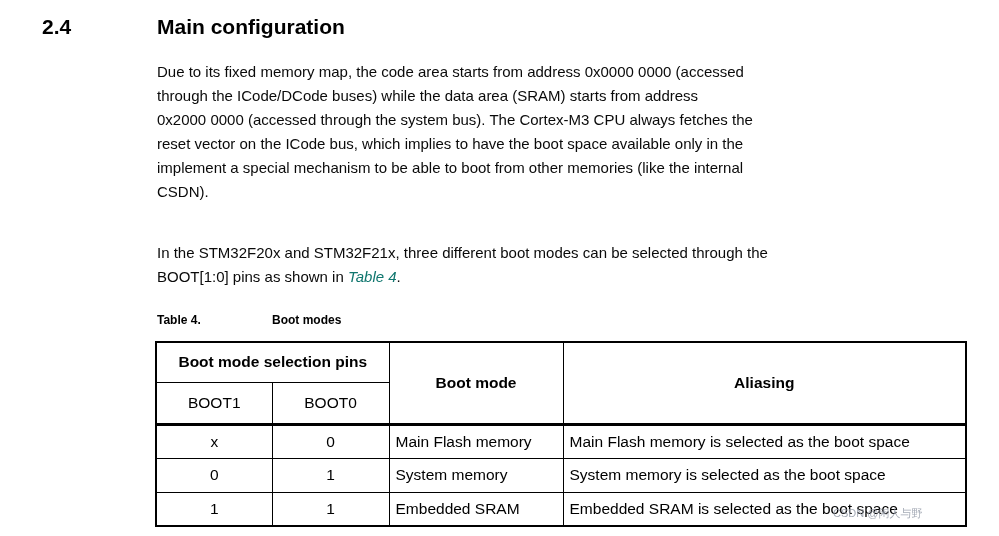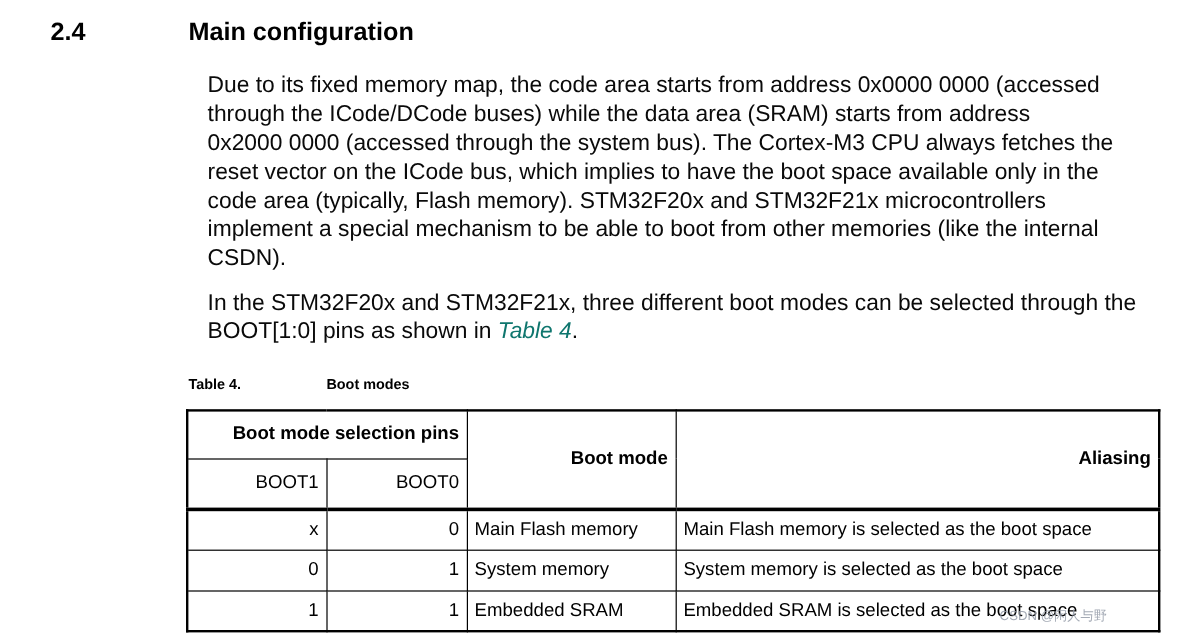--- a/index.html
+++ b/index.html
@@ -13,21 +13,21 @@
 
   .heading-row {
     position: absolute; top: 15px; left: 42px;
     display: flex; align-items: baseline;
     font-weight: bold; font-size: 21px; color: #000;
   }
   .heading-row .section-number { display: inline-block; width: 115px; }
 
   .para {
     position: absolute; left: 157px; width: 825px;
-    font-size: 19px; line-height: 24px; color: #0a0a0a; margin-left: 16px;
+    font-size: 15px; line-height: 24px; color: #0a0a0a;
   }
   .para .pline { white-space: nowrap; }
   #para1 { top: 60px; }
   #para2 { top: 241px; }
   .doc-link { font-style: italic; text-decoration: none; }
 
   .table-caption {
     position: absolute; top: 313px; left: 157px;
     display: flex; align-items: flex-end;
     font-weight: bold; font-size: 12px; color: #000000;
@@ -36,21 +36,21 @@
 
   table.boot-table {
     position: absolute; top: 341px; left: 155px;
     border-collapse: collapse;
     table-layout: fixed;
     width: 810px;
     font-size: 15.5px; color: #000;
   }
   table.boot-table th, table.boot-table td {
     border: 1px solid #000;
-    text-align: right;
+    text-align: center;
     vertical-align: middle;
     padding: 0 6px;
     background: #fff;
   }
   
   table.boot-table { border: 2px solid #000; }
   table.boot-table tr.hdr-group th { height: 40px; font-weight: bold; }
   table.boot-table tr.hdr-sub th { height: 42px; font-weight: normal; margin-left: 33px; }
   
   table.boot-table tbody tr:first-child td { border-top: 3px solid #000; }
@@ -73,21 +73,20 @@
   <div class="heading-row">
     <span class="section-number">2.4</span>
     <span class="section-title">Main configuration</span>
   </div>
 
   <div class="para" id="para1">
     <div class="pline">Due to its fixed memory map, the code area starts from address 0x0000 0000 (accessed</div>
     <div class="pline">through the ICode/DCode buses) while the data area (SRAM) starts from address</div>
     <div class="pline">0x2000 0000 (accessed through the system bus). The Cortex-M3 CPU always fetches the</div>
     <div class="pline">reset vector on the ICode bus, which implies to have the boot space available only in the</div>
-    <div class="pline">code area (typically, Flash memory). STM32F20x and STM32F21x microcontrollers</div>
     <div class="pline">implement a special mechanism to be able to boot from other memories (like the internal</div>
     <div class="pline">CSDN).</div>
   </div>
 
   <div class="para" id="para2">
     <div class="pline">In the STM32F20x and STM32F21x, three different boot modes can be selected through the</div>
     <div class="pline">
       <span>BOOT[1:0] pins as shown in </span><a href="#" class="doc-link" id="table4-link" style="color: #0f766e;">Table 4</a><span>.</span>
     </div>
   </div>

